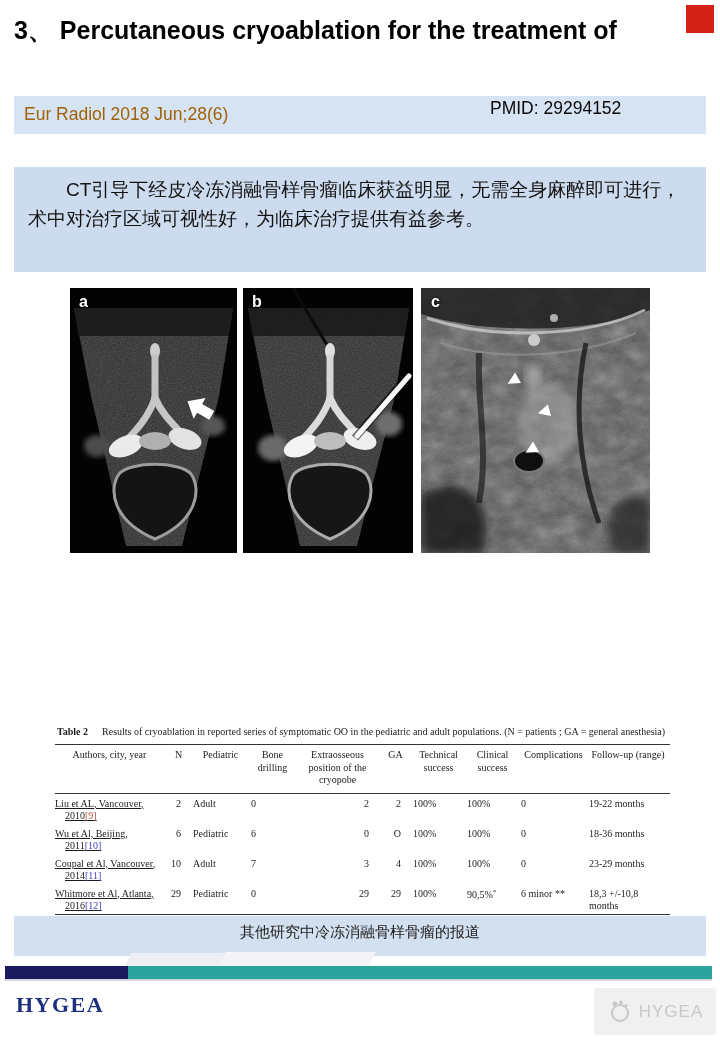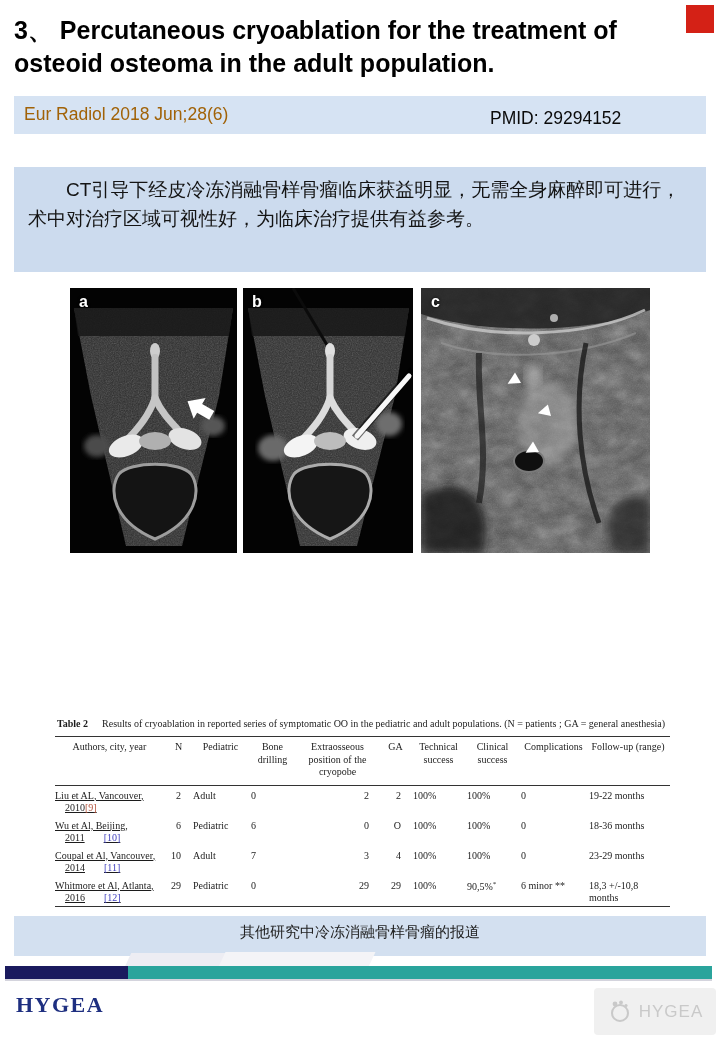--- a/index.html
+++ b/index.html
@@ -9,21 +9,21 @@
   
   .title { position:absolute; left:14px; top:14px; width:676px; font-size:25px;
            font-weight:bold; line-height:1.33; color:#000; }
   .red-square { position:absolute; left:686px; top:5px; width:28px; height:28px;
                 background:#d42116; }
 
   
   .journal-bar { position:absolute; left:14px; top:96px; width:692px; height:38px;
                  background:#d6e3f3; }
   .journal { position:absolute; left:10px; top:8px; font-size:17.5px; color:#a16207; }
-  .pmid    { position:absolute; left:476px; top:12px; font-size:17.5px; color:#0a0a0a; }
+  .pmid    { position:absolute; left:476px; top:2px; font-size:17.5px; color:#0a0a0a; }
 
   
   .abstract-box { position:absolute; left:14px; top:167px; width:692px; height:105px;
                   background:#ccdbee; }
   .abstract-text { margin:9px 14px; font-size:19px; line-height:1.5; color:#141414;
                    text-indent:2em; }
 
   
   .figures { position:absolute; left:70px; top:288px; width:580px; height:265px; }
   .panel { position:absolute; top:0; }
@@ -35,30 +35,30 @@
   
   .caption-box { position:absolute; left:14px; top:578px; width:692px; height:71px;
                  background:#ccdbee; }
   .caption-line { margin:0; padding:0 0 0 12px; font-size:14.5px; line-height:21px;
                   color:#111; }
   .caption-line:first-child { padding-top:5px; }
 
   
   .paper-table { position:absolute; left:55px; top:706px; width:615px;
                  font-family:"Liberation Serif", serif; color:#1c1c1c; }
-  .tbl-caption { font-size:10px; margin:12px 2px 7px 2px; }
+  .tbl-caption { font-size:10px; margin:20px 2px 7px 2px; }
   .tbl-caption .lbl { font-weight:bold; margin-right:14px; }
   .paper-table table { width:100%; border-collapse:collapse; font-size:10px;
                        border-top:1.2px solid #333; border-bottom:1.6px solid #333; }
   .paper-table th { text-align:center; font-weight:normal; vertical-align:top;
                     padding:4px 3px 6px 0; border-bottom:1.4px solid #333; line-height:1.25; }
   .paper-table td { vertical-align:top; padding:4px 3px 1px 0; line-height:1.25; }
   .num { text-align:right; padding-right:12px !important; }
   .authors-cell { padding-left:10px !important; text-indent:-10px;text-decoration:underline; }
-  .ref-warm { color:#b4533c; } .ref-link { color:#4040bf;margin-left:19px; }
+  .ref-warm { color:#b4533c; } .ref-link { color:#4040bf; }
   .paper-table sup { font-size:7px; }
 
   
   .banner { position:absolute; left:14px; top:916px; width:692px; height:40px;
             background:#d3e0f0; text-align:center; font-size:15px; line-height:32px;
             color:#222; }
 
   
   .deco-a { position:absolute; left:128px; top:953px; width:120px; height:14px;
             background:#ededf3; transform:skewX(-25deg); }
@@ -75,21 +75,21 @@
   .watermark { position:absolute; left:594px; top:988px; width:122px; height:47px;
                background:#f0f0f0; border-radius:4px; display:flex; align-items:center;
                justify-content:center; gap:6px; }
   .watermark-text { color:#c9c9c9; font-size:17px; letter-spacing:1px; }
 </style>
 </head>
 <body>
 
 <div class="page">
 
-  <div class="title"><span>3、 Percutaneous cryoablation for the treatment of</span><br><span>osteoid osteoma in the adult population.</span></div>
+  <div class="title"><span>3、 Percutaneous cryoablation for the treatment of</span><br></div>
   <div class="red-square"></div>
 
   <div class="journal-bar">
     <span class="journal">Eur Radiol 2018 Jun;28(6)</span>
     <span class="pmid">PMID: 29294152</span>
   </div>
 
   <div class="abstract-box">
     <p class="abstract-text">CT引导下经皮冷冻消融骨样骨瘤临床获益明显，无需全身麻醉即可进行，术中对治疗区域可视性好，为临床治疗提供有益参考。</p>
   </div>

